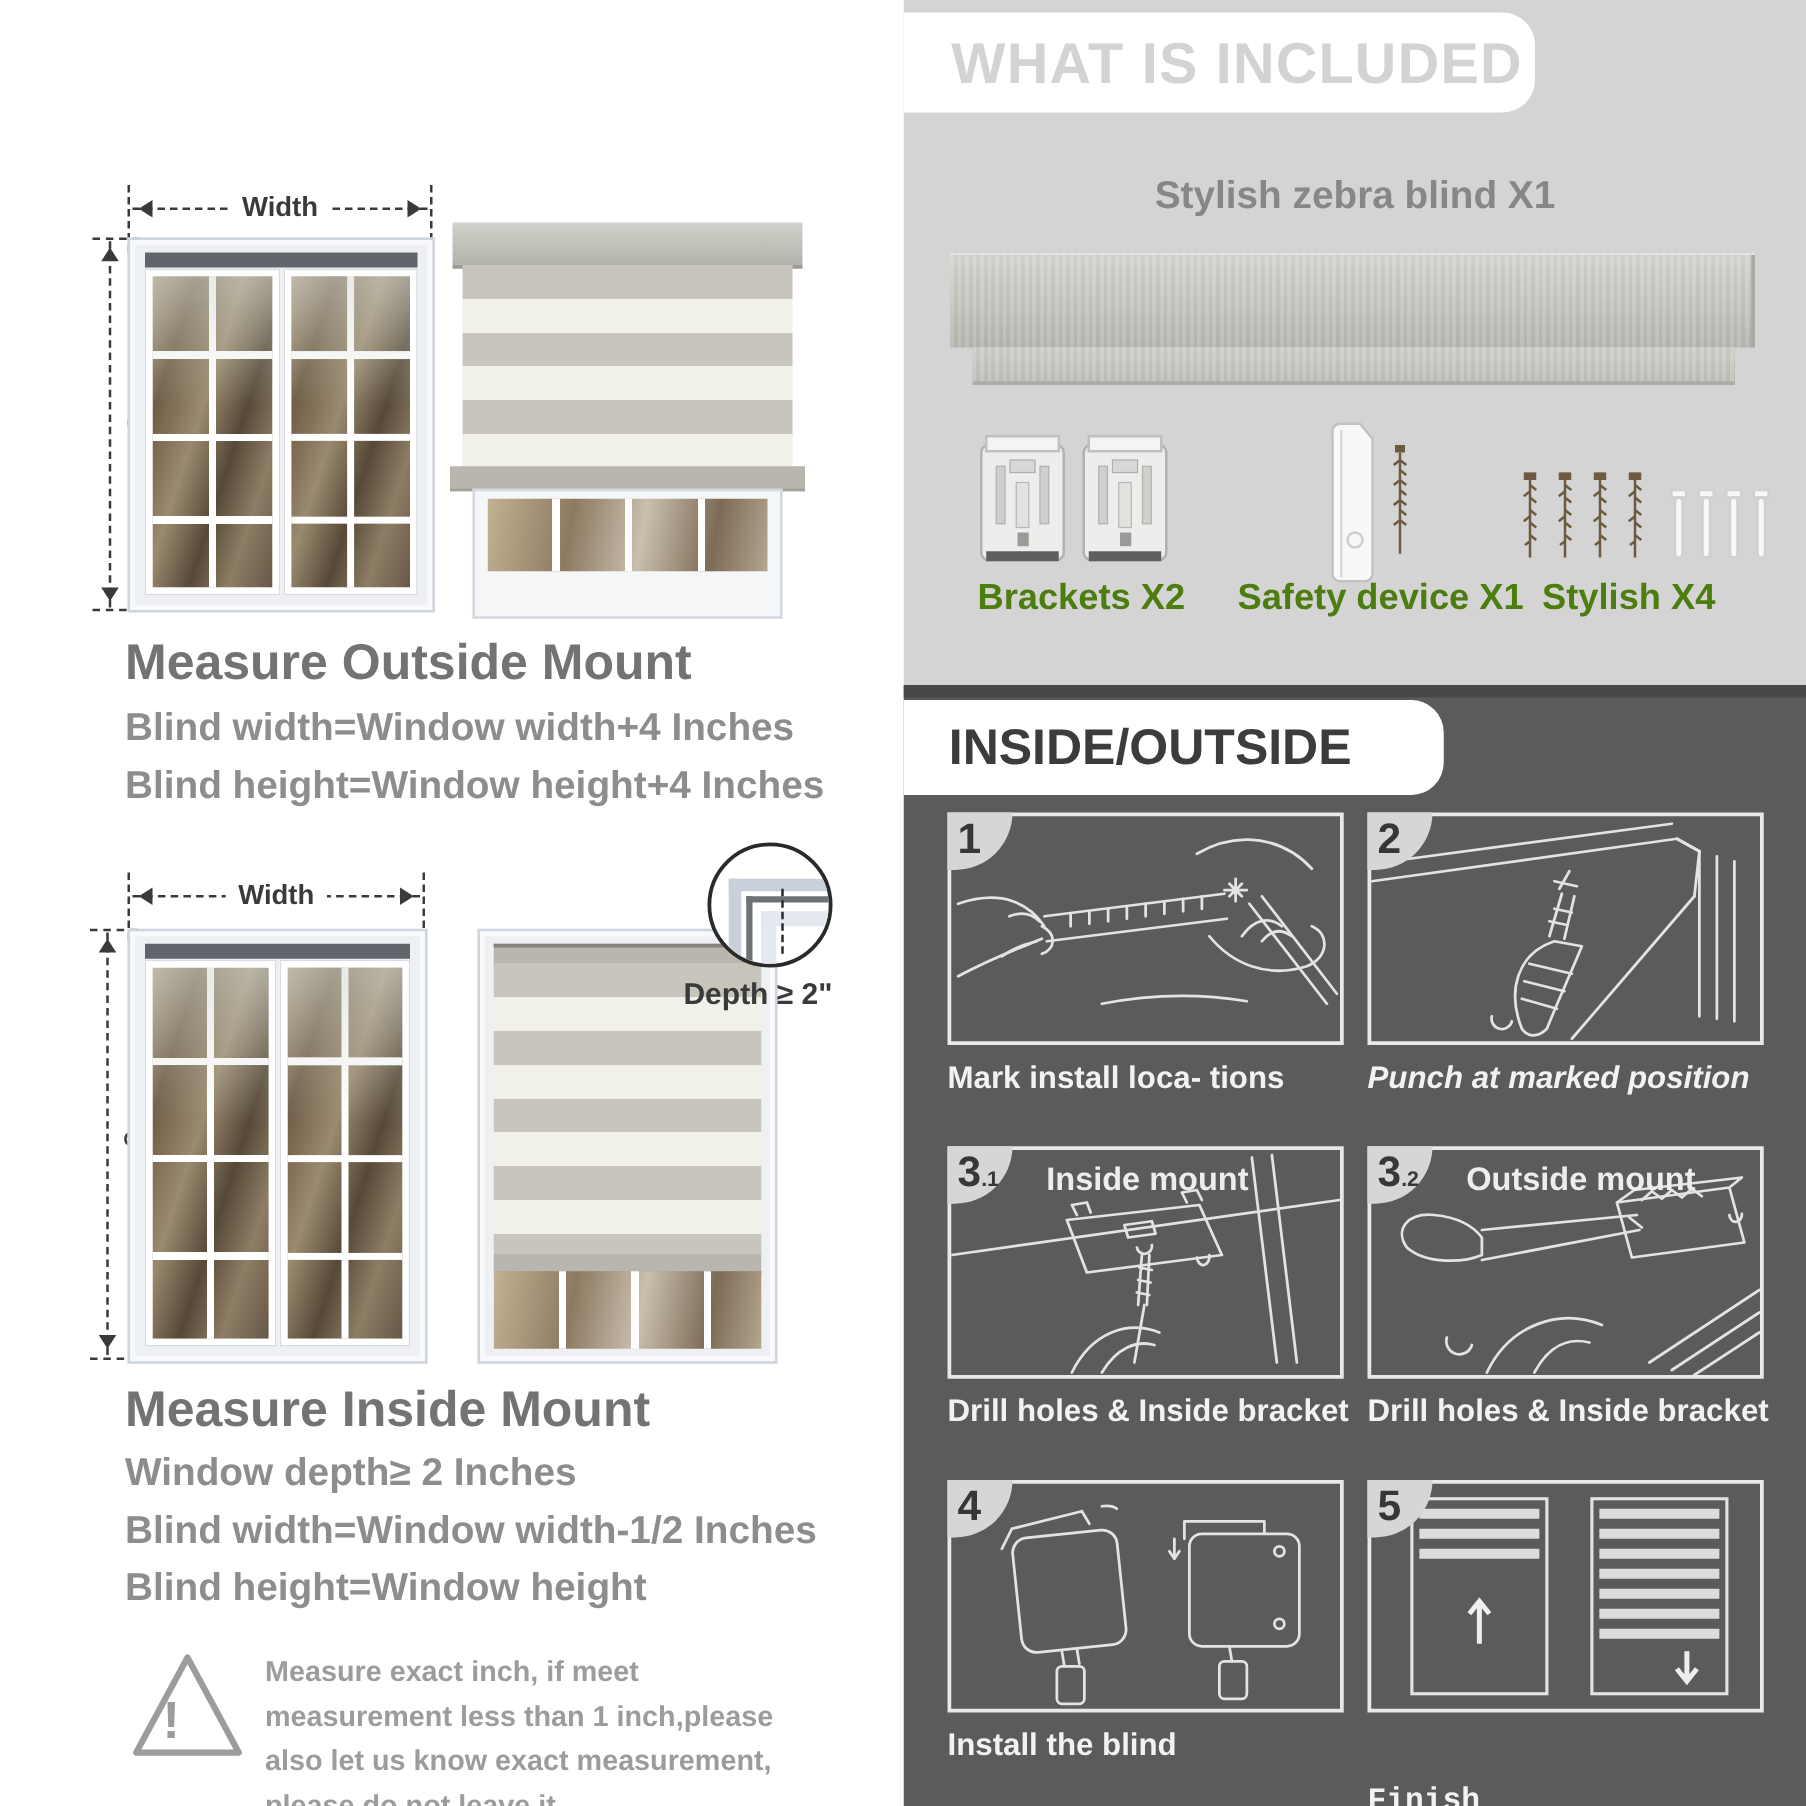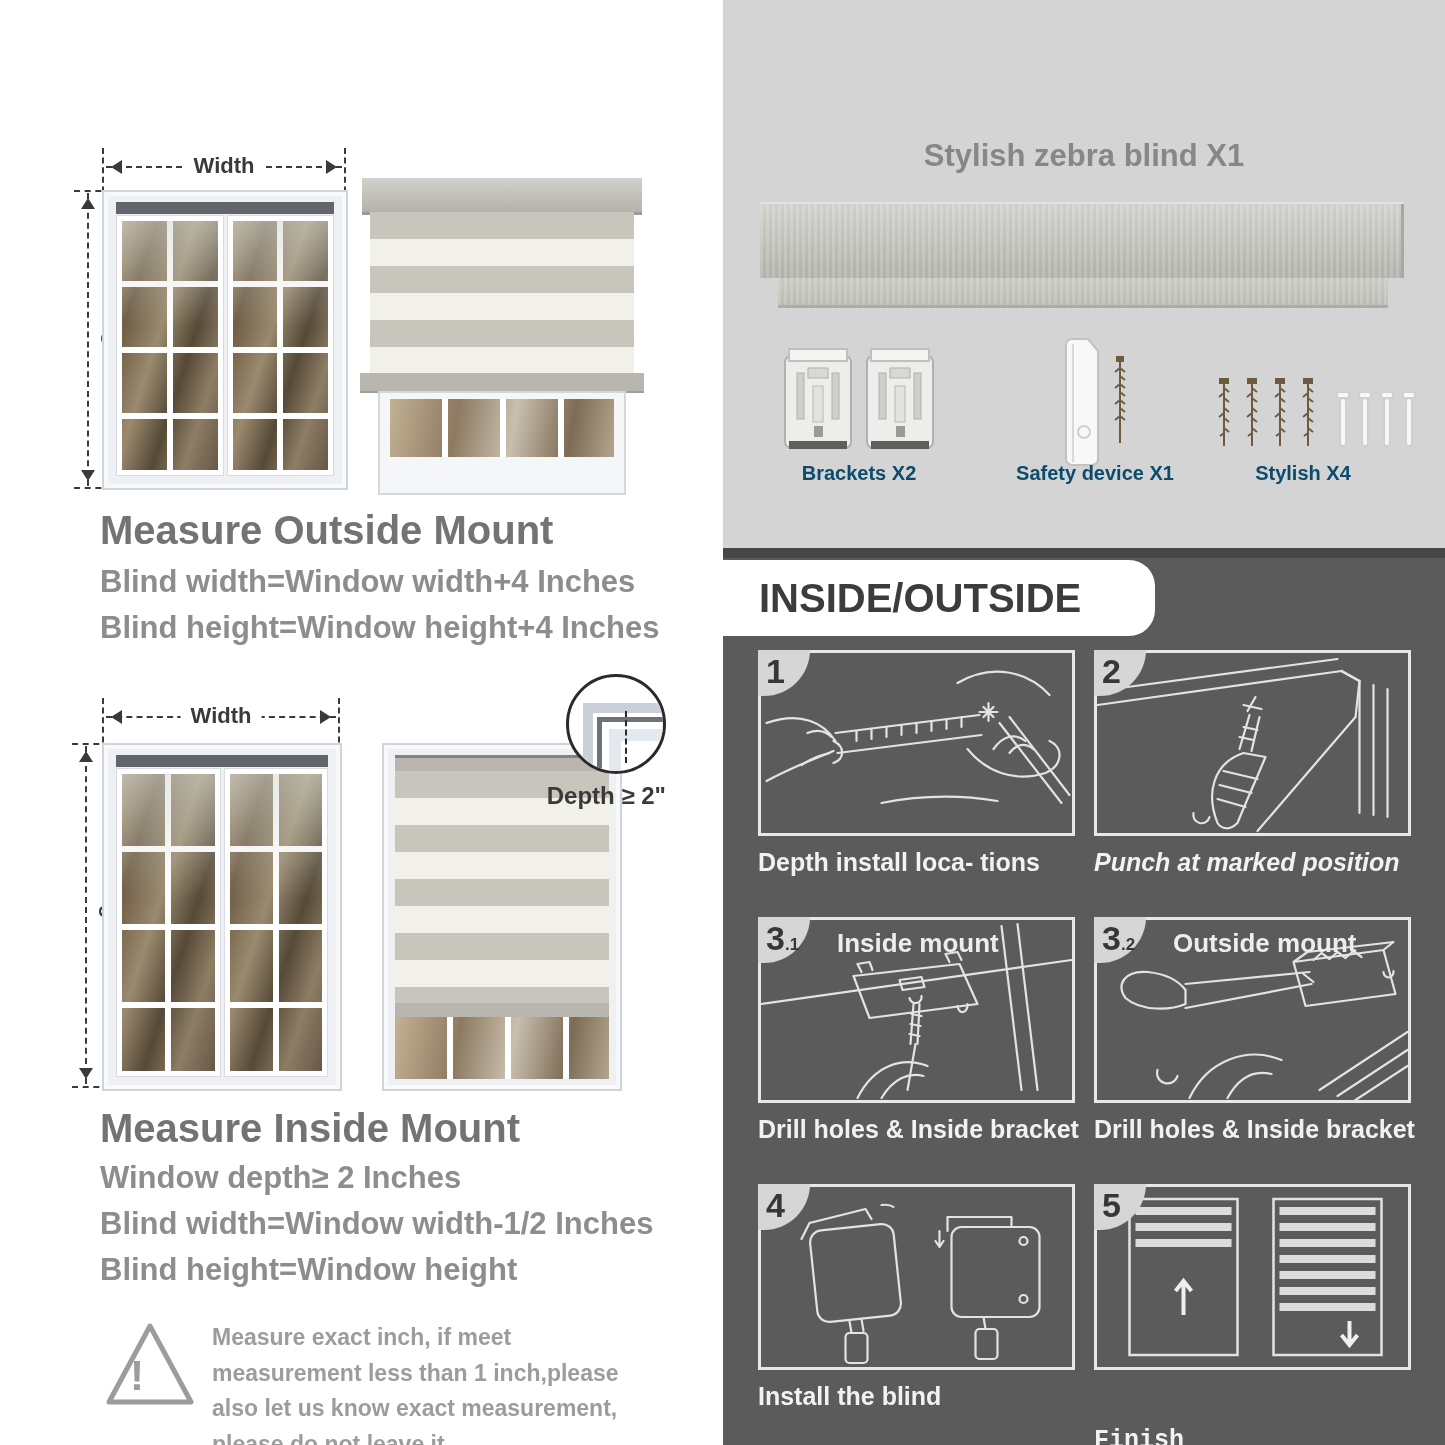--- a/index.html
+++ b/index.html
@@ -84,21 +84,21 @@
   .rail-top{position:absolute;left:760px;top:202px;width:644px;height:76px;
             background:
               repeating-linear-gradient(90deg, rgba(255,255,255,.12) 0 3px, rgba(0,0,0,.02) 3px 6px),
               linear-gradient(180deg,#d4d4d0 0%,#c2c2bc 60%,#b5b5af 100%);
             box-shadow:inset 0 2px 0 #e3e3df, inset -3px 0 0 #a9a9a3;}
   .rail-bottom{position:absolute;left:778px;top:278px;width:610px;height:30px;
             background:
               repeating-linear-gradient(90deg, rgba(255,255,255,.12) 0 3px, rgba(0,0,0,.02) 3px 6px),
               linear-gradient(180deg,#cdcdc7,#bdbdb7);
             box-shadow:inset 0 -3px 0 #adada7;}
-  .item-label{position:absolute;top:462px;font-size:20px;font-weight:bold;color:#0c4a6e;
+  .item-label{position:absolute;top:462px;font-size:29px;font-weight:bold;color:#4d7c0f;
               text-align:center;white-space:nowrap;}
 
   
   .panel-dark{position:absolute;left:723px;top:548px;width:722px;height:897px;background:#5b5b5b;}
   .panel-dark-strip{position:absolute;left:723px;top:548px;width:722px;height:10px;background:#474747;}
   .step-box{position:absolute;width:317px;height:186px;border:3px solid #e8e8e8;box-sizing:border-box;
             background:#5b5b5b;}
   .badge{position:absolute;left:-3px;top:-3px;min-width:52px;height:46px;background:#d6d6d6;
          border-radius:0 0 46px 0;color:#373737;font-weight:bold;font-size:34px;
          padding:0 10px 0 8px;line-height:42px;box-sizing:border-box;}
@@ -183,20 +183,21 @@
   <div class="sec-line" style="top:1206px;">Blind width=Window width-1/2 Inches</div>
   <div class="sec-line" style="top:1252px;">Blind height=Window height</div>
 
   <svg class="abs" style="left:102px;top:1318px;" width="96" height="92" viewBox="0 0 96 92">
     <path d="M48 8 L89 84 L7 84 Z" fill="none" stroke="#9c9c9c" stroke-width="5" stroke-linejoin="round"></path>
   </svg>
   <div class="warn-mark">!</div>
   <div class="warn-text">Measure exact inch, if meet measurement less than 1 inch,please also let us know exact measurement, please do not leave it</div>
 
   <div class="panel-gray"></div>
+  <div class="hdr-white hdr-included">WHAT IS INCLUDED</div>
   <div class="product-label">Stylish zebra blind X1</div>
 
   <div class="rail-top"></div>
   <div class="rail-bottom"></div>
 
   <svg class="abs" style="left:782px;top:346px;" width="72" height="112" viewBox="0 0 72 112">
     <rect x="3" y="10" width="66" height="92" rx="6" fill="#ededeb" stroke="#b2b1af" stroke-width="2"></rect>
     <rect x="7" y="3" width="58" height="12" fill="#f4f4f2" stroke="#c0c0be" stroke-width="2"></rect>
     <rect x="15" y="27" width="7" height="46" fill="#cfcfcd" stroke="#b2b1af"></rect>
     <rect x="50" y="27" width="7" height="46" fill="#cfcfcd" stroke="#b2b1af"></rect>
@@ -282,21 +283,21 @@
       <path d="M74,80 L218,62 M76,100 L220,82"></path>
       <path d="M95,78 v10 M110,76 v10 M125,74 v10 M140,72 v10 M155,70 v10 M170,68 v10 M185,66 v10 M200,64 v10"></path>
       <path d="M222,54 l10,10 M232,54 l-10,10 M227,50 v18 M218,59 h18"></path>
       <path d="M196,30 C230,10 266,18 288,42 M206,96 C224,118 252,130 284,120 C302,112 302,94 288,88"></path>
       <path d="M232,96 C242,82 254,80 264,88 M248,100 C256,90 264,90 272,96"></path>
       <path d="M238,70 L300,150 M248,64 L308,142"></path>
       <path d="M120,150 C160,142 200,142 236,148"></path>
     </svg>
     <span class="badge"><span>1</span><span class="sub"></span></span>
   </div>
-  <div class="step-caption" style="left:758px;top:848px;">Depth install loca- tions</div>
+  <div class="step-caption" style="left:758px;top:848px;">Mark install loca- tions</div>
 
   <div class="step-box" style="left:1094px;top:650px;">
     <svg class="step-art lineart" viewBox="0 0 310 180">
       <path d="M0,38 L240,6 M0,52 L244,18 M244,18 L262,28 M160,178 L258,64"></path>
       <path d="M262,28 L262,160 M276,32 L276,162 M290,36 L290,164 M244,18 L262,28"></path>
       <path d="M258,64 L262,28"></path>
       <path d="M150,58 l8,-14 M146,52 l18,4"></path>
       <path d="M152,62 l-10,34 M162,64 l-8,34"></path>
       <path d="M146,74 l14,3 M142,84 l14,3"></path>
       <path d="M120,170 C108,140 116,110 146,100 L168,104 C158,128 148,150 140,170 C132,178 124,176 120,170 Z"></path>

